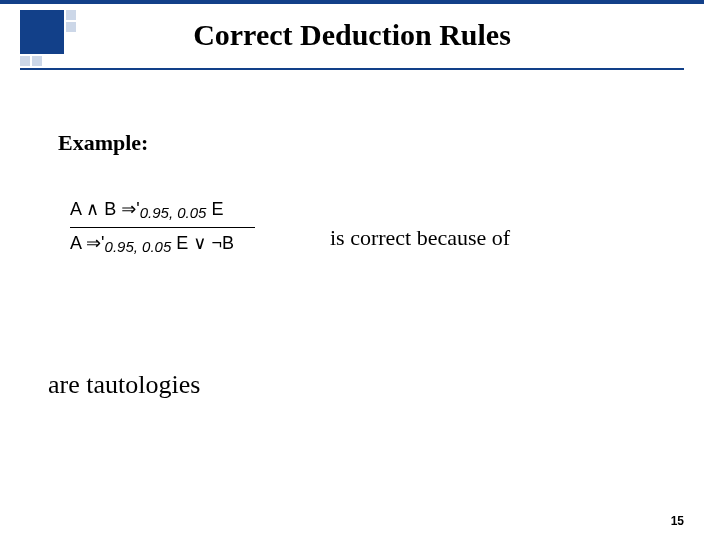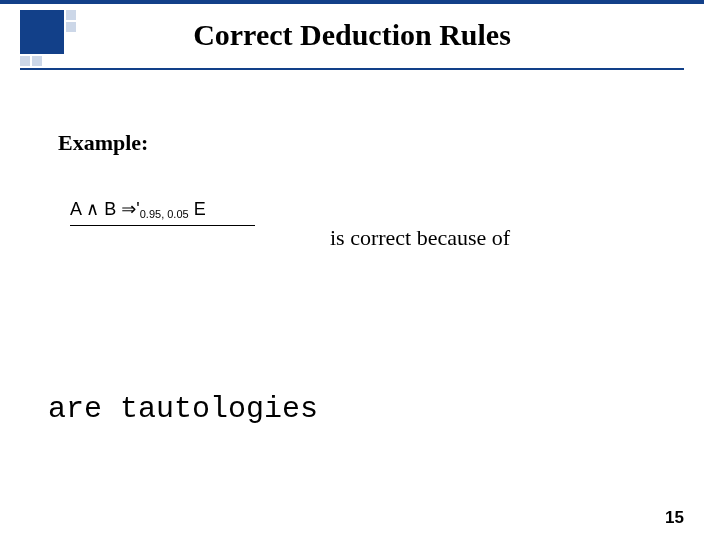--- a/index.html
+++ b/index.html
@@ -79,22 +79,23 @@
   .frac-line {
     border-top: 1.3px solid #000;
     margin: 4px 0 4px 0;
     width: 185px;
   }
   .formula-row {
     white-space: nowrap;
     line-height: 1.3;
   }
   .sub {
-    font-size: 11px;
+    font-size: 15px;
     vertical-align: -3px;
+    font-style: italic;
   }
   .correct-text {
     position: absolute;
     top: 225px;
     left: 330px;
     font-size: 22px;
     text-align: center;
   }
   .taut-line {
     position: absolute;
@@ -104,31 +105,31 @@
     font-size: 19px;
     white-space: nowrap;
   }
   .and-word {
     font-family: "Times New Roman", serif;
     font-size: 15px;
     padding: 0 18px;
   }
   .are-taut {
     position: absolute;
-    top: 392px;
+    top: 370px;
     left: 48px;
-    font-family: Liberation Mono, monospace;
-    font-size: 30px;
+    font-family: Liberation Serif, serif;
+    font-size: 26px;
   }
   .page-num {
     position: absolute;
     bottom: 12px;
     right: 20px;
     font-family: Arial, sans-serif;
-    font-size: 17px;
+    font-size: 12px;
     font-weight: bold;
     margin-left: 43px;
   }
 </style>
 </head>
 <body>
 
 <div class="slide">
 
   <div class="top-border"></div>
@@ -141,20 +142,23 @@
   <div class="title">Correct Deduction Rules</div>
   <div class="hrline"></div>
 
   <div class="example-label">Example:</div>
 
   <div class="fraction-block">
     <div class="formula-row">
       <span>A ∧ B ⇒'</span><span class="sub">0.95, 0.05</span><span> E</span>
     </div>
     <div class="frac-line"></div>
+    <div class="formula-row">
+      <span>A ⇒'</span><span class="sub">0.95, 0.05</span><span> E ∨ ¬B</span>
+    </div>
   </div>
 
   <div class="correct-text">is correct  because of</div>
 
 
   <div class="are-taut">are tautologies</div>
 
   <div class="page-num">15</div>
 
 </div>

